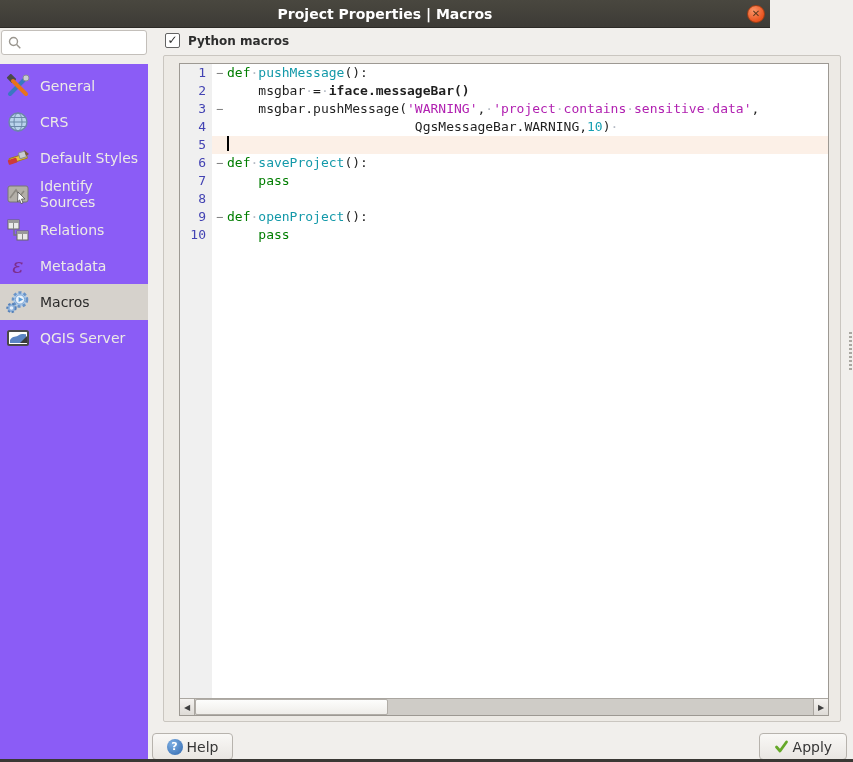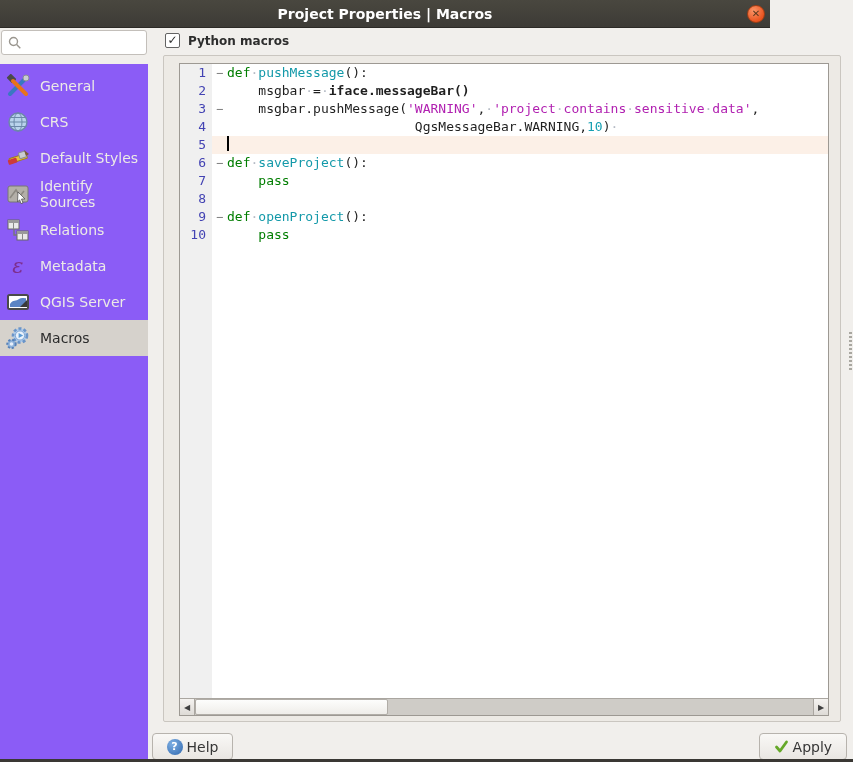--- a/index.html
+++ b/index.html
@@ -152,41 +152,41 @@
         <span class="side-label">Relations</span>
       </div>
       <div class="side-item">
         <span class="side-icon">
           <svg width="24" height="24" viewBox="0 0 24 24">
             <text x="12" y="19" text-anchor="middle" font-family="DejaVu Serif,serif" font-style="italic" font-size="21" fill="#7d2e8e">ε</text>
           </svg>
         </span>
         <span class="side-label">Metadata</span>
       </div>
-      <div class="side-item">
-        <span class="side-icon">
-          <svg width="24" height="24" viewBox="0 0 24 24">
-            <rect x="2" y="5" width="20" height="14" rx="1.5" fill="#fff" stroke="#4a4a4a" stroke-width="2"></rect>
-            <path d="M4 14 C7 9 10 12 13 9 C16 7 19 9 20 8 L20 17 L4 17 Z" fill="#5b84c4"></path>
-            <path d="M14 17 L21 10 L21 17 Z" fill="#3a3a3a"></path>
-          </svg>
-        </span>
-        <span class="side-label">QGIS Server</span>
-      </div>
       <div class="side-item selected">
         <span class="side-icon">
           <svg width="24" height="24" viewBox="0 0 24 24">
             <circle cx="14" cy="9.5" r="7" fill="#aecbea" stroke="#6a94c8" stroke-width="2.6" stroke-dasharray="3 2.2"></circle>
             <circle cx="14" cy="9.5" r="4.6" fill="#eaf2fb" stroke="#7fa6d4"></circle>
             <path d="M12.6 7 L17.2 9.5 L12.6 12 Z" fill="#5b9bd5"></path>
             <circle cx="5.5" cy="18" r="4.2" fill="#8fb2da" stroke="#5580b8" stroke-width="2" stroke-dasharray="2.2 1.8"></circle>
             <circle cx="5.5" cy="18" r="1.8" fill="#e6eefa"></circle>
           </svg>
         </span>
         <span class="side-label">Macros</span>
+      </div>
+      <div class="side-item">
+        <span class="side-icon">
+          <svg width="24" height="24" viewBox="0 0 24 24">
+            <rect x="2" y="5" width="20" height="14" rx="1.5" fill="#fff" stroke="#4a4a4a" stroke-width="2"></rect>
+            <path d="M4 14 C7 9 10 12 13 9 C16 7 19 9 20 8 L20 17 L4 17 Z" fill="#5b84c4"></path>
+            <path d="M14 17 L21 10 L21 17 Z" fill="#3a3a3a"></path>
+          </svg>
+        </span>
+        <span class="side-label">QGIS Server</span>
       </div>
     </div>
   <div class="scroll-dots"></div>
 
   <div class="cb-row">
     <span class="checkbox">
       <span class="mark">✓</span>
     </span>
     <span class="cb-label">Python macros</span>
   </div>

